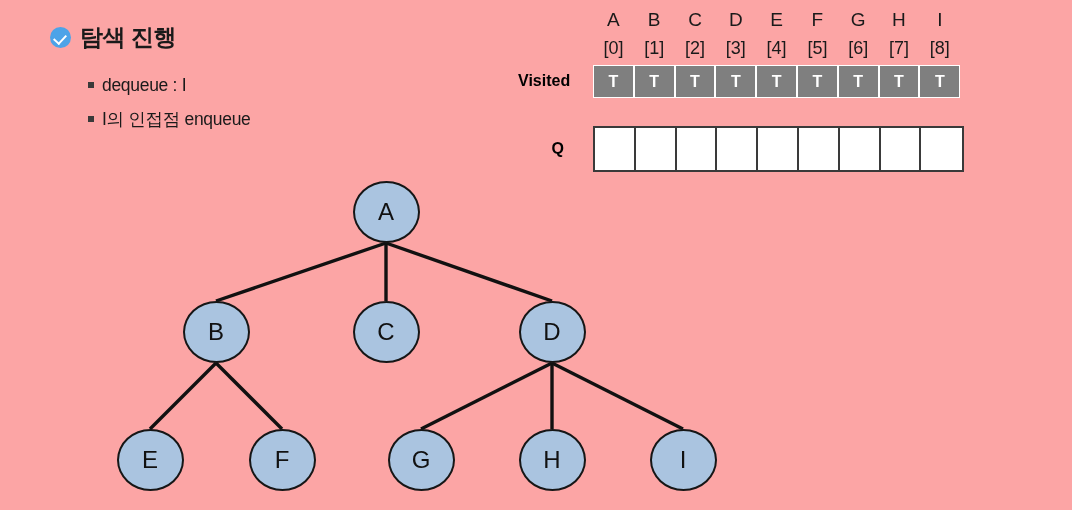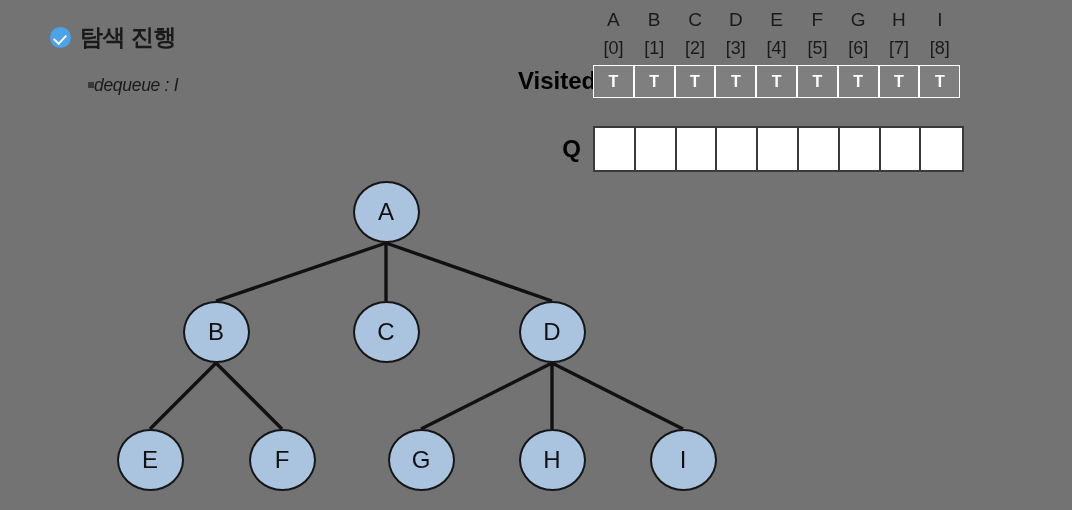--- a/index.html
+++ b/index.html
@@ -8,21 +8,21 @@
     background: #ffffff;
   }
   body {
     font-family: "Liberation Sans", sans-serif;
     color: #000000;
   }
   #slide {
     position: relative;
     width: 1072px;
     height: 510px;
-    background: #737373;
+    background: #fca5a5;
     overflow: hidden;
   }
 
   
   .title-row {
     position: absolute;
     left: 50px;
     top: 22px;
     display: flex;
     align-items: center;
@@ -57,23 +57,22 @@
 
   .bullets {
     position: absolute;
     left: 88px;
     top: 72px;
     width: 330px;
   }
   .bullet-row {
     display: flex;
     align-items: flex-start;
-    gap: 0;
+    gap: 8px;
     height: 34px;
-    font-style: italic;
   }
   .bullet-mark {
     width: 6px;
     height: 6px;
     background: #3a3a3a;
     margin-top: 10px;
     flex: 0 0 6px;
   }
   .bullet-text {
     font-size: 17.5px;
@@ -90,22 +89,22 @@
     top: 6px;
     width: 450px;
   }
   .arr-row {
     display: flex;
     align-items: center;
   }
   .row-label {
     width: 75px;
     text-align: right;
-    padding-right: 12px;
-    font-size: 24px;
+    padding-right: 29px;
+    font-size: 16px;
     font-weight: bold;
     color: #000;
     box-sizing: border-box;
     flex: 0 0 75px;
   }
   .row-label.blank { visibility: hidden; }
 
   .cells {
     display: flex;
     flex: 0 0 auto;
@@ -185,20 +184,24 @@
 
   <div class="title-row">
     <span class="check-icon"></span>
     <span class="title-text">탐색 진행</span>
   </div>
 
   <div class="bullets">
     <div class="bullet-row">
       <span class="bullet-mark"></span>
       <span class="bullet-text">dequeue : I</span>
+    </div>
+    <div class="bullet-row">
+      <span class="bullet-mark"></span>
+      <span class="bullet-text">I의 인접점 enqueue</span>
     </div>
   </div>
 
   <div class="array-block">
 
     <div class="arr-row">
       <div class="row-label blank"></div>
       <div class="cells" id="hdr-cells">
           <div class="hdr-cell">A</div>
           <div class="hdr-cell">B</div>

